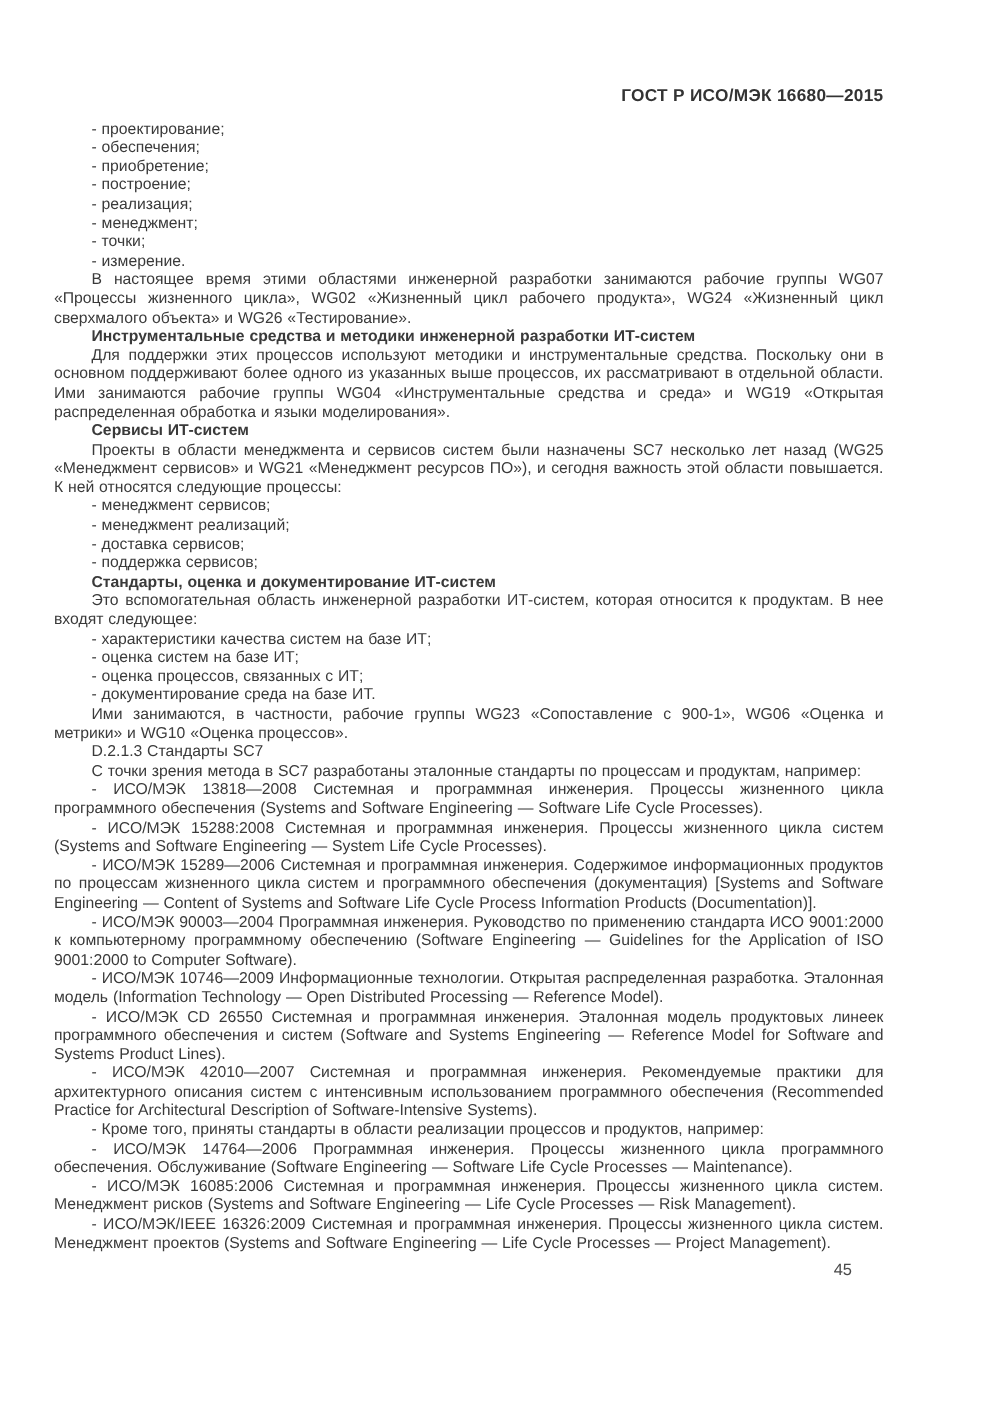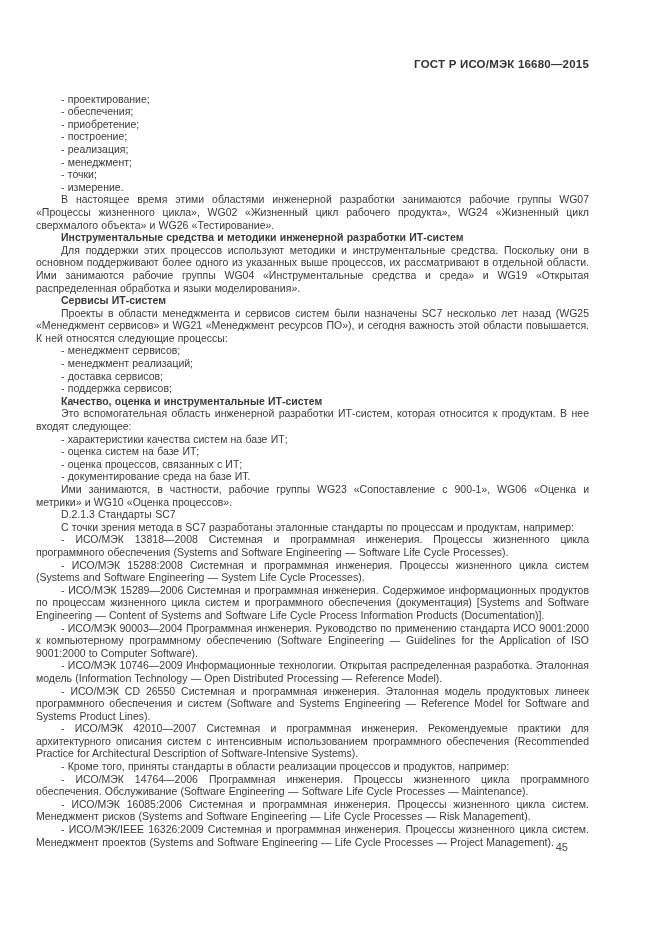--- a/index.html
+++ b/index.html
@@ -22,21 +22,21 @@
     top: 58px;
     width: 553px;
     font-size: 10.5px;
     line-height: 12.6px;
   }
   .doc-header {
     font-weight: bold;
     font-size: 11.5px;
     color: #333333;
     text-align: right;
-    margin-bottom: 22px;
+    margin-bottom: 9px;
     letter-spacing: 0.2px;
   }
   .blk {
     text-align: justify;
     text-indent: 25px;
     word-spacing: 0.3px;
   }
   .blk.h {
     font-weight: bold;
     text-align: left;
@@ -69,21 +69,21 @@
     <div class="blk li">- измерение.</div>
     <div class="blk">В настоящее время этими областями инженерной разработки занимаются рабочие группы WG07 «Процессы жизненного цикла», WG02 «Жизненный цикл рабочего продукта», WG24 «Жизненный цикл сверхмалого объекта» и WG26 «Тестирование».</div>
     <div class="blk h">Инструментальные средства и методики инженерной разработки ИТ-систем</div>
     <div class="blk">Для поддержки этих процессов используют методики и инструментальные средства. Поскольку они в основном поддерживают более одного из указанных выше процессов, их рассматривают в отдельной области. Ими занимаются рабочие группы WG04 «Инструментальные средства и среда» и WG19 «Открытая распределенная обработка и языки моделирования».</div>
     <div class="blk h">Сервисы ИТ-систем</div>
     <div class="blk">Проекты в области менеджмента и сервисов систем были назначены SC7 несколько лет назад (WG25 «Менеджмент сервисов» и WG21 «Менеджмент ресурсов ПО»), и сегодня важность этой области повышается. К ней относятся следующие процессы:</div>
     <div class="blk li">- менеджмент сервисов;</div>
     <div class="blk li">- менеджмент реализаций;</div>
     <div class="blk li">- доставка сервисов;</div>
     <div class="blk li">- поддержка сервисов;</div>
-    <div class="blk h">Качество, оценка и инструментальные ИТ-систем</div>
+    <div class="blk h">Стандарты, оценка и документирование ИТ-систем</div>
     <div class="blk">Это вспомогательная область инженерной разработки ИТ-систем, которая относится к продуктам. В нее входят следующее:</div>
     <div class="blk li">- характеристики качества систем на базе ИТ;</div>
     <div class="blk li">- оценка систем на базе ИТ;</div>
     <div class="blk li">- оценка процессов, связанных с ИТ;</div>
     <div class="blk li">- документирование среда на базе ИТ.</div>
     <div class="blk">Ими занимаются, в частности, рабочие группы WG23 «Сопоставление с 900-1», WG06 «Оценка и метрики» и WG10 «Оценка процессов».</div>
     <div class="blk">D.2.1.3 Стандарты SC7</div>
     <div class="blk">С точки зрения метода в SC7 разработаны эталонные стандарты по процессам и продуктам, например:</div>
     <div class="blk">- ИСО/МЭК 13818—2008 Системная и программная инженерия. Процессы жизненного цикла программного обеспечения (Systems and Software Engineering — Software Life Cycle Processes).</div>
     <div class="blk">- ИСО/МЭК 15288:2008 Системная и программная инженерия. Процессы жизненного цикла систем (Systems and Software Engineering — System Life Cycle Processes).</div>

